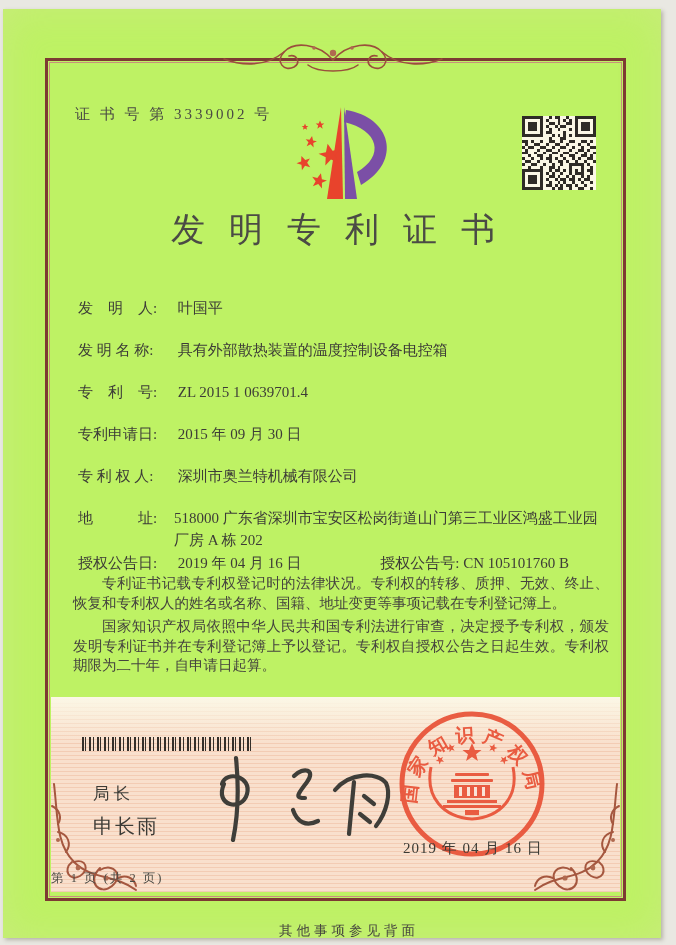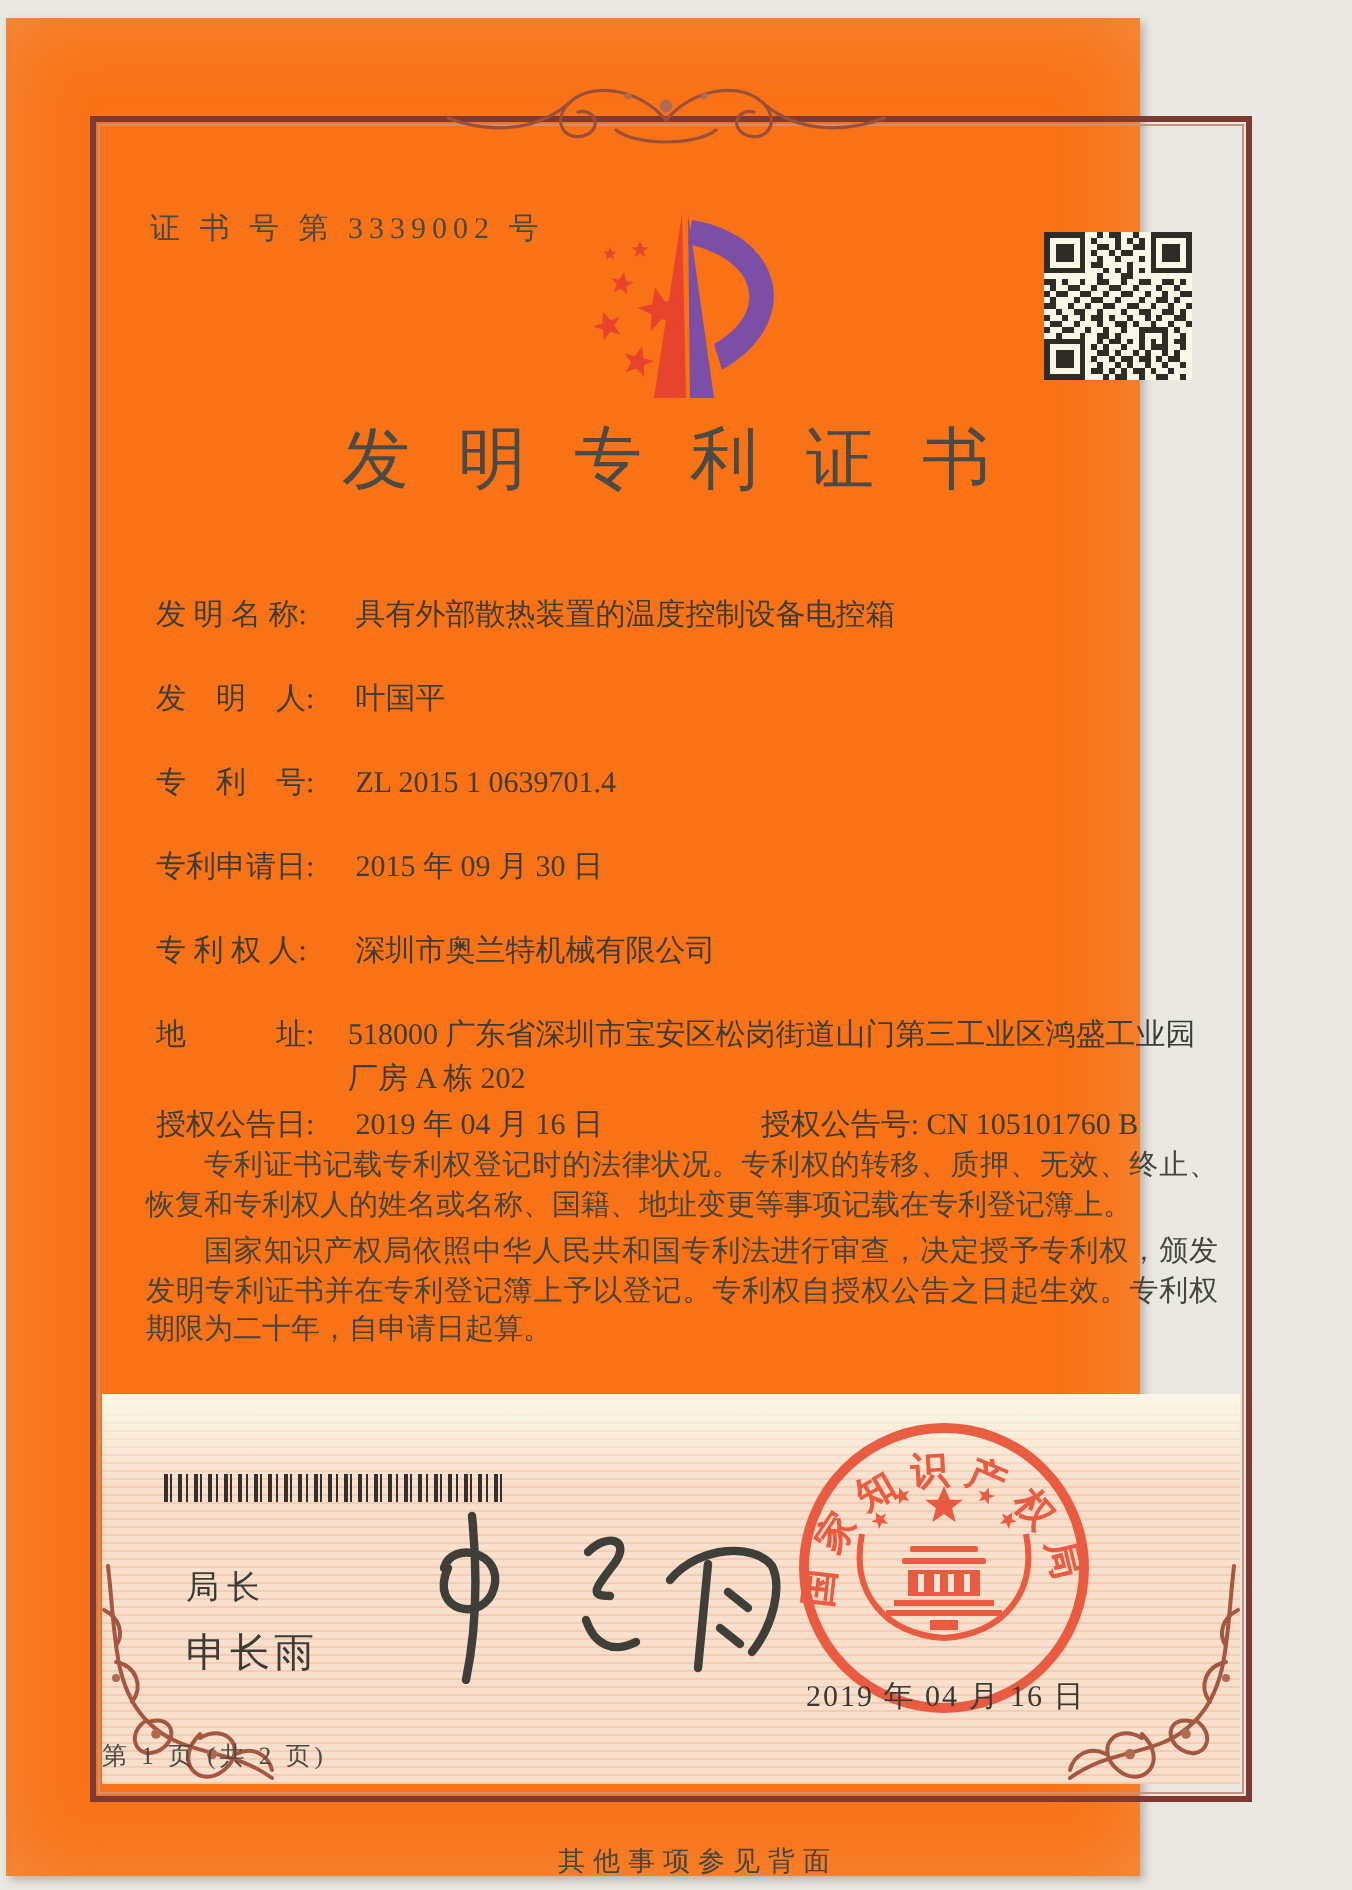--- a/index.html
+++ b/index.html
@@ -4,22 +4,22 @@
 <style>
   html,body{margin:0;padding:0;}
   body{
     width:676px;height:945px;position:relative;overflow:hidden;
     background:#e9e8e2;
     font-family:"Liberation Serif","DejaVu Serif",serif;
   }
   .abs{position:absolute;}
   
   .page{
-    left:3px;top:9px;width:567px;height:929px;
-    background:#f97316;
+    left:3px;top:9px;width:658px;height:929px;
+    background:#bef264;
     box-shadow:2px 2px 4px rgba(120,115,100,.45), inset 0 0 40px rgba(230,220,190,.25);
   }
   
   .frame{
     left:42px;top:49px;width:575px;height:837px;
     border:3px solid #7d3a33;
   }
   .frame-inner{
     position:absolute;inset:1px;
     border:1px solid #c9907c;
@@ -271,26 +271,26 @@
           <rect x="19" y="24" width="2" height="1"></rect>
           <rect x="23" y="24" width="1" height="1"></rect>
       </g>
     </svg>
   </span>
 
   <div class="abs title">发明专利证书</div>
 
   <div class="abs fields">
     <div class="field-row">
+      <span class="f-label">发　明　人:</span>
+      <span class="f-value">叶国平</span>
+    </div>
+    <div class="field-row">
       <span class="f-label">发 明 名 称:</span>
       <span class="f-value">具有外部散热装置的温度控制设备电控箱</span>
-    </div>
-    <div class="field-row">
-      <span class="f-label">发　明　人:</span>
-      <span class="f-value">叶国平</span>
     </div>
     <div class="field-row">
       <span class="f-label">专　利　号:</span>
       <span class="f-value">ZL 2015 1 0639701.4</span>
     </div>
     <div class="field-row">
       <span class="f-label">专利申请日:</span>
       <span class="f-value">2015 年 09 月 30 日</span>
     </div>
     <div class="field-row">

